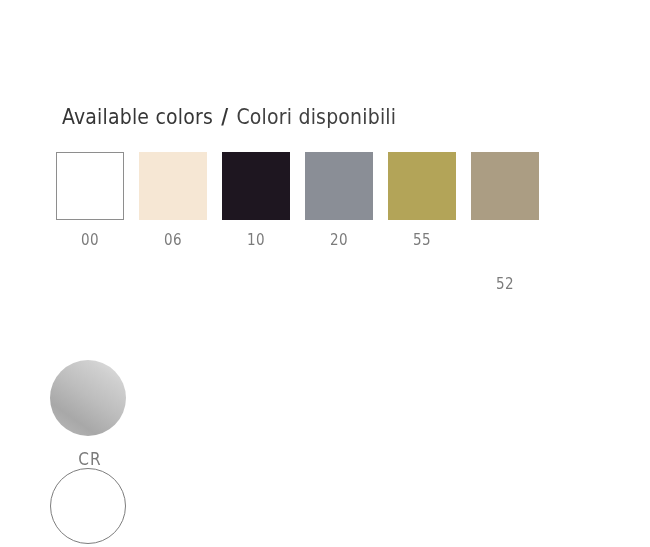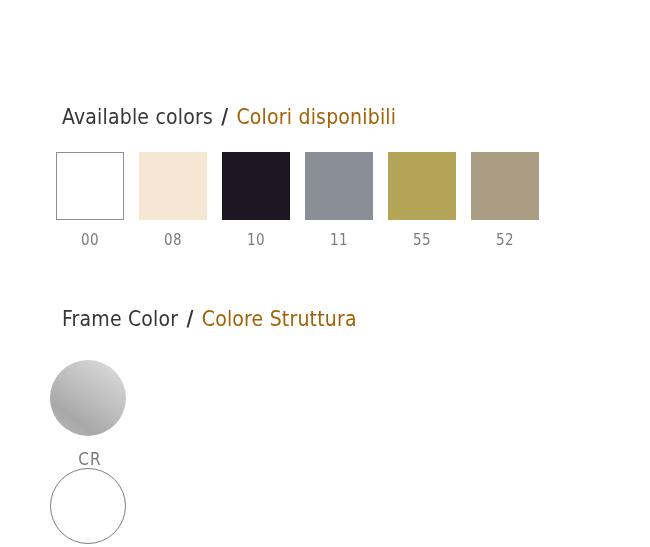--- a/index.html
+++ b/index.html
@@ -38,41 +38,41 @@
   .heading .primary {
     color: #363636;
     font-weight: normal;
   }
   .heading .sep {
     color: #363636;
     font-weight: bold;
     margin: 0 2px;
   }
   .heading .secondary {
-    color: #a16207;
+    color: #404040;
     font-weight: normal;
   }
 
   
   .swatch-row {
     position: absolute;
     left: 62px;
     display: flex;
   }
   .row-colors { top: 152px; }
   .row-frame  { top: 360px; flex-direction: column; }
 
   .swatch-cell {
     width: 56px;
     margin-right: 27px;
     display: flex;
     flex-direction: column;
     align-items: center;
   }
-  .swatch-cell:last-child { margin-right: 0; }
+  .swatch-cell:last-child { margin-right: 0; gap: 44px; }
 
   .chip {
     width: 68px;
     height: 68px;
     box-sizing: border-box;
   }
   .chip.bordered {
     border: 1px solid #8e8e8e;
   }
 
@@ -117,52 +117,45 @@
 
   <div class="swatch-row row-colors">
 
     <div class="swatch-cell">
       <div class="chip bordered" style="background:#ffffff"></div>
       <div class="swatch-label">00</div>
     </div>
 
     <div class="swatch-cell">
       <div class="chip" style="background:#f6e7d4"></div>
-      <div class="swatch-label">08</div>
+      <div class="swatch-label">06</div>
     </div>
 
     <div class="swatch-cell">
       <div class="chip" style="background:#1e1620"></div>
       <div class="swatch-label">10</div>
     </div>
 
     <div class="swatch-cell">
       <div class="chip" style="background:#8a8e96"></div>
-      <div class="swatch-label">11</div>
+      <div class="swatch-label">20</div>
     </div>
 
     <div class="swatch-cell">
       <div class="chip" style="background:#b3a458"></div>
       <div class="swatch-label">55</div>
     </div>
 
     <div class="swatch-cell">
       <div class="chip" style="background:#ab9d83"></div>
       <div class="swatch-label">52</div>
     </div>
 
   </div>
 
-  <div class="section section-frame">
-    <div class="heading">
-      <span class="primary">Frame Color</span>
-      <span class="sep">/</span>
-      <span class="secondary">Colore Struttura</span>
-    </div>
-  </div>
 
   <div class="swatch-row row-frame">
 
     <div class="swatch-cell">
       <div class="chip-round" style="background: linear-gradient(215deg, #e4e4e4 0%, #cfcfcf 22%, #bdbdbd 48%, #a8a8a8 74%, #bcbcbc 100%);"></div>
       <div class="swatch-label frame-label">CR</div>
     </div>
 
     <div class="swatch-cell">
       <div class="chip-round bordered" style="background:#ffffff"></div>

